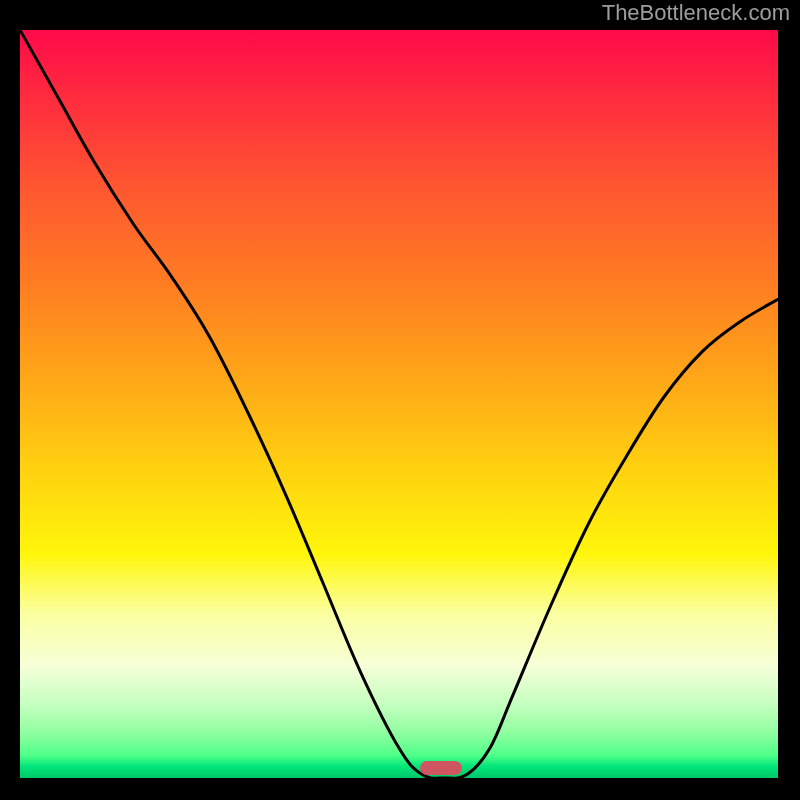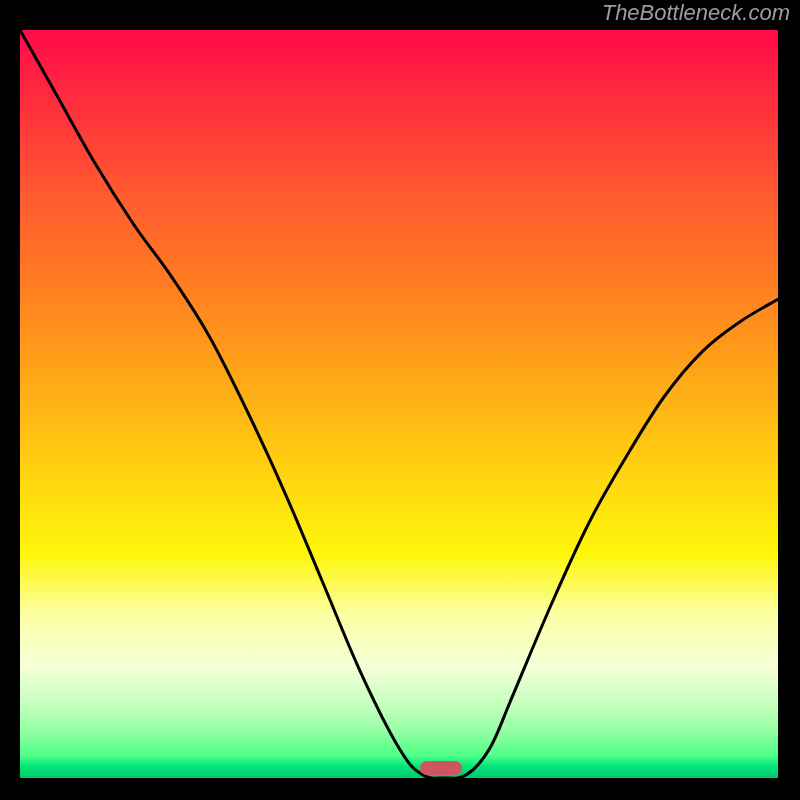--- a/index.html
+++ b/index.html
@@ -45,21 +45,20 @@
     );
   }
   .watermark {
     position: absolute;
     top: 0;
     right: 10px;
     color: #9d9d9d;
     font-size: 22px;
     font-weight: 500;
     user-select: none;
-    font-style: italic;
   }
   svg.curve {
     position: absolute;
     left: 0;
     top: 0;
     width: 758px;
     height: 748px;
   }
   .marker {
     position: absolute;

